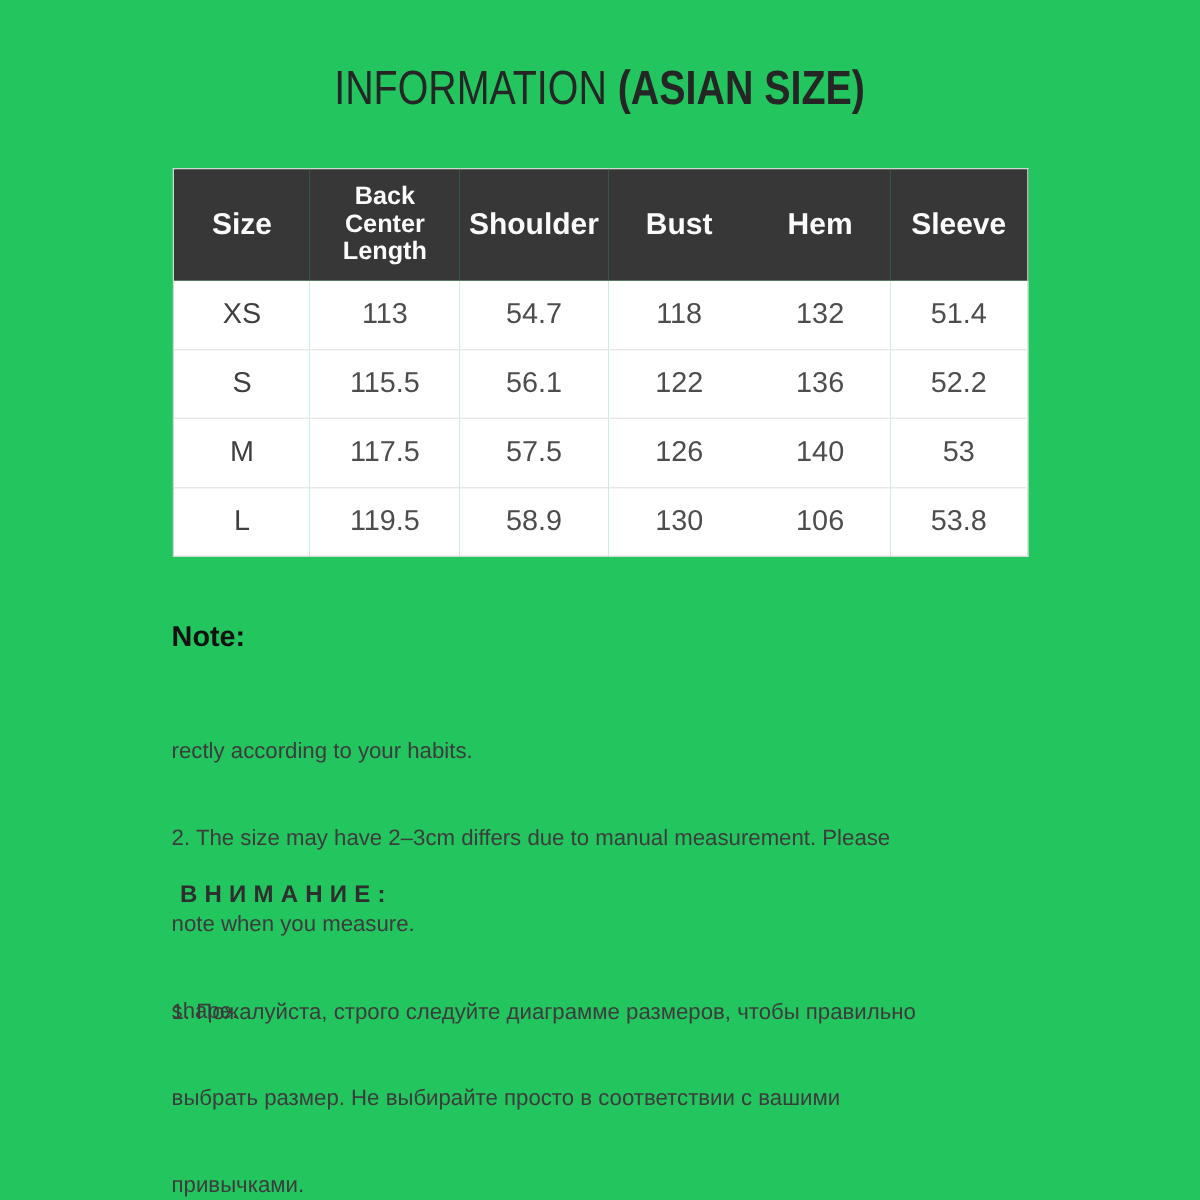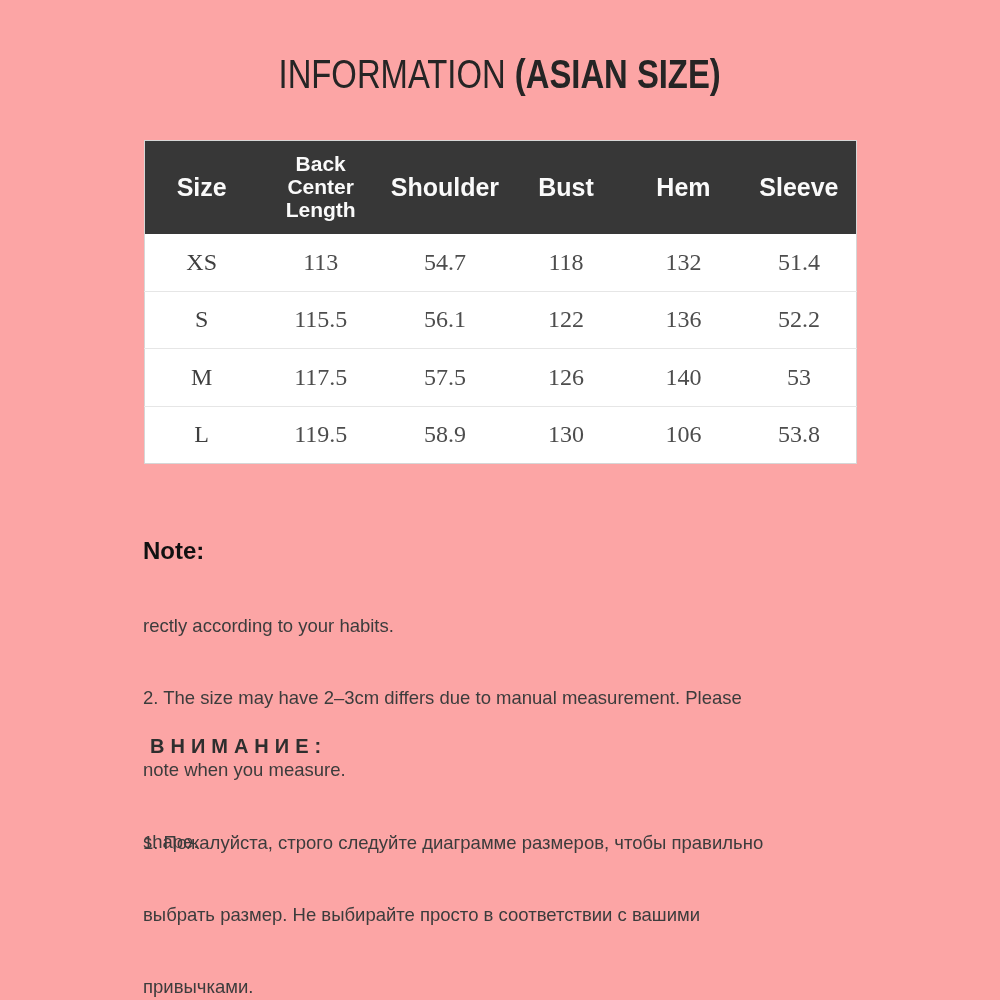--- a/index.html
+++ b/index.html
@@ -1,21 +1,21 @@
 <!DOCTYPE html>
 <html><head>
 <meta charset="utf-8">
 <style>
   * { margin: 0; padding: 0; box-sizing: border-box; }
   html, body { background: #ffffff; }
   .page {
     position: relative;
     width: 1000px;
     height: 1000px;
-    background: #fca5a5;
+    background: #22c55e;
     font-family: "Liberation Sans", "DejaVu Sans", sans-serif;
     overflow: hidden;
   }
 
   
   .title {
     position: absolute;
     top: 52px;
     left: 0;
     width: 1000px;
@@ -51,36 +51,36 @@
     background: #373737;
     color: #fafafa;
     font-weight: 700;
     font-size: 25px;
     text-align: center;
     vertical-align: middle;
     line-height: 1.08;
     padding: 0 6px;
   }
   table.size-table thead th.small { font-size: 21px; }
-  table.size-table tbody tr { height: 57.5px; font-family: Liberation Serif, serif; }
+  table.size-table tbody tr { height: 57.5px; }
   table.size-table tbody tr + tr td { border-top: 1px solid #e6e6e6; }
   table.size-table tbody td {
     text-align: center;
     vertical-align: middle;
     font-size: 24px;
     color: #4d4d4d;
     background: #ffffff;
   }
   table.size-table tbody td.size-col { color: #3f3f3f; }
 
   
   .note-heading-en {
     position: absolute;
     left: 143px;
-    top: 537px;
+    top: 517px;
     font-size: 24px;
     font-weight: 700;
     color: #111111;
   }
   .note-lines-en {
     position: absolute;
     left: 143px;
     top: 566px;
     width: 730px;
     font-size: 18.5px;

